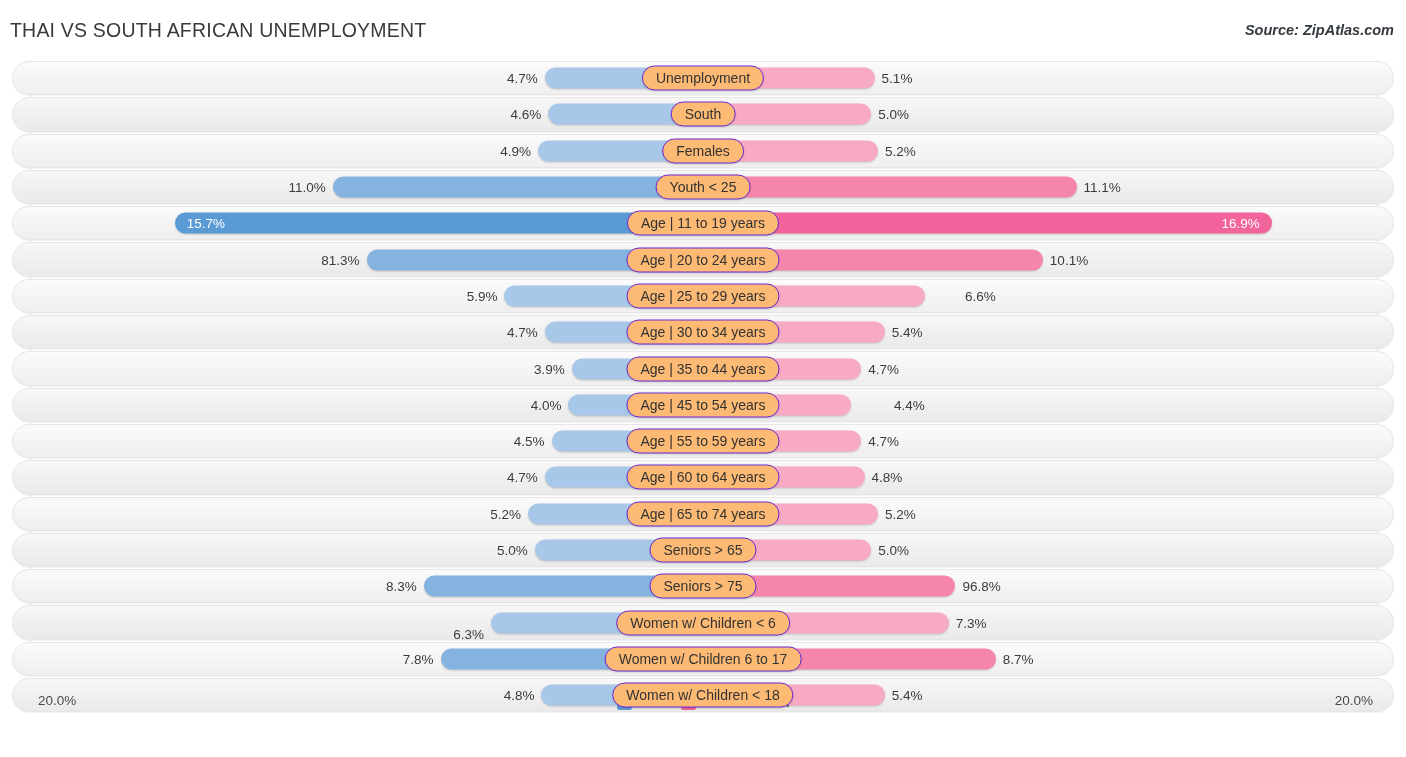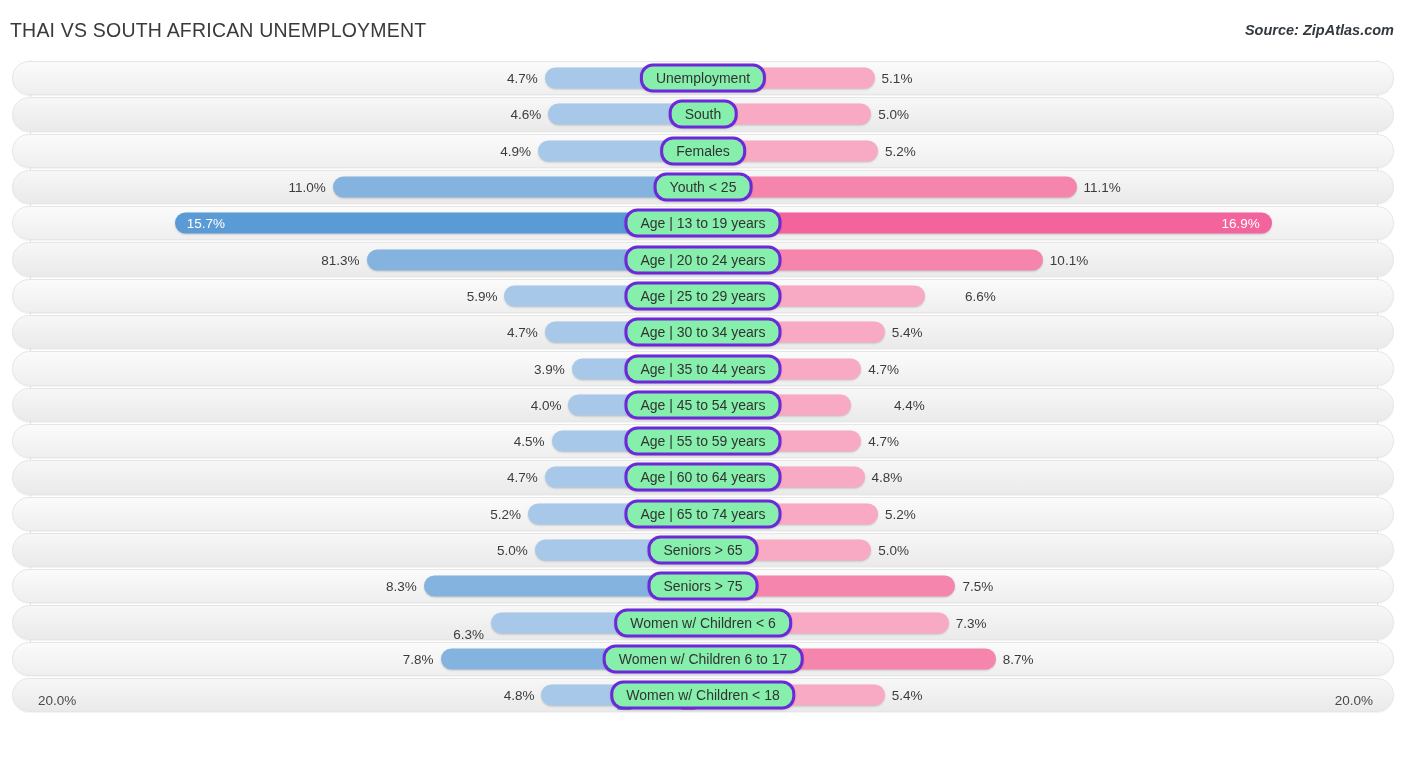--- a/index.html
+++ b/index.html
@@ -62,22 +62,22 @@
 
   .val {
     position:absolute; top:50%; transform:translateY(-50%);
     font-size:13.5px; color:#3c3c3c; white-space:nowrap;
   }
   .val.inside { color:#ffffff; }
 
   .cat {
     position:absolute; top:50%; left:50%;
     transform:translate(-50%,-50%);
-    background:#86efac;
-    border:3px solid #6d28d9;
+    background:#fdba74;
+    border:1px solid #6d28d9;
     border-radius:13px;
     padding:3px 13px 4px 13px;
     font-size:14px; color:#333;
     white-space:nowrap;
     box-shadow:0 1px 2px rgba(0,0,0,.14);
     z-index:5;
   }
 
   
   .axis-label {
@@ -141,21 +141,21 @@
           <div class="val" style="left: auto; right: 1080.15px;">11.0%</div>
           <div class="val" style="left: 1083.51px;">11.1%</div>
           <div class="cat">Youth &lt; 25</div>
         </div>
         <div class="row">
           <div class="row-bg"></div>
           <div class="bar left" style="left: 174.695px; width: 528.305px; background: rgb(91, 155, 213);"></div>
           <div class="bar right" style="left: 703px; width: 568.685px; background: rgb(242, 100, 155);"></div>
           <div class="val inside" style="left: 186.695px;">15.7%</div>
           <div class="val inside" style="left: auto; right: 146.315px;">16.9%</div>
-          <div class="cat">Age | 13 to 19 years</div>
+          <div class="cat">Age | 11 to 19 years</div>
         </div>
         <div class="row alt">
           <div class="row-bg"></div>
           <div class="bar left" style="left: 366.5px; width: 336.5px; background: rgb(133, 179, 224);"></div>
           <div class="bar right" style="left: 703px; width: 339.865px; background: rgb(246, 133, 173);"></div>
           <div class="val" style="left: auto; right: 1046.5px;">81.3%</div>
           <div class="val" style="left: 1049.87px;">10.1%</div>
           <div class="cat">Age | 20 to 24 years</div>
         </div>
         <div class="row">
@@ -220,21 +220,21 @@
           <div class="bar right" style="left: 703px; width: 168.25px; background: rgb(248, 169, 196);"></div>
           <div class="val" style="left: auto; right: 878.25px;">5.0%</div>
           <div class="val" style="left: 878.25px;">5.0%</div>
           <div class="cat">Seniors &gt; 65</div>
         </div>
         <div class="row">
           <div class="row-bg"></div>
           <div class="bar left" style="left: 423.705px; width: 279.295px; background: rgb(133, 179, 224);"></div>
           <div class="bar right" style="left: 703px; width: 252.375px; background: rgb(246, 133, 173);"></div>
           <div class="val" style="left: auto; right: 989.295px;">8.3%</div>
-          <div class="val" style="left: 962.375px;">7.5%</div>
+          <div class="val" style="left: 962.375px;">96.8%</div>
           <div class="cat">Seniors &gt; 75</div>
         </div>
         <div class="row alt">
           <div class="row-bg"></div>
           <div class="bar left" style="left: 491.005px; width: 211.995px; background: rgb(168, 200, 234);"></div>
           <div class="bar right" style="left: 703px; width: 245.645px; background: rgb(248, 169, 196);"></div>
           <div class="val" style="left: auto; right: 921.995px; margin-top: 11px;">6.3%</div>
           <div class="val" style="left: 955.645px;">7.3%</div>
           <div class="cat">Women w/ Children &lt; 6</div>
         </div>

